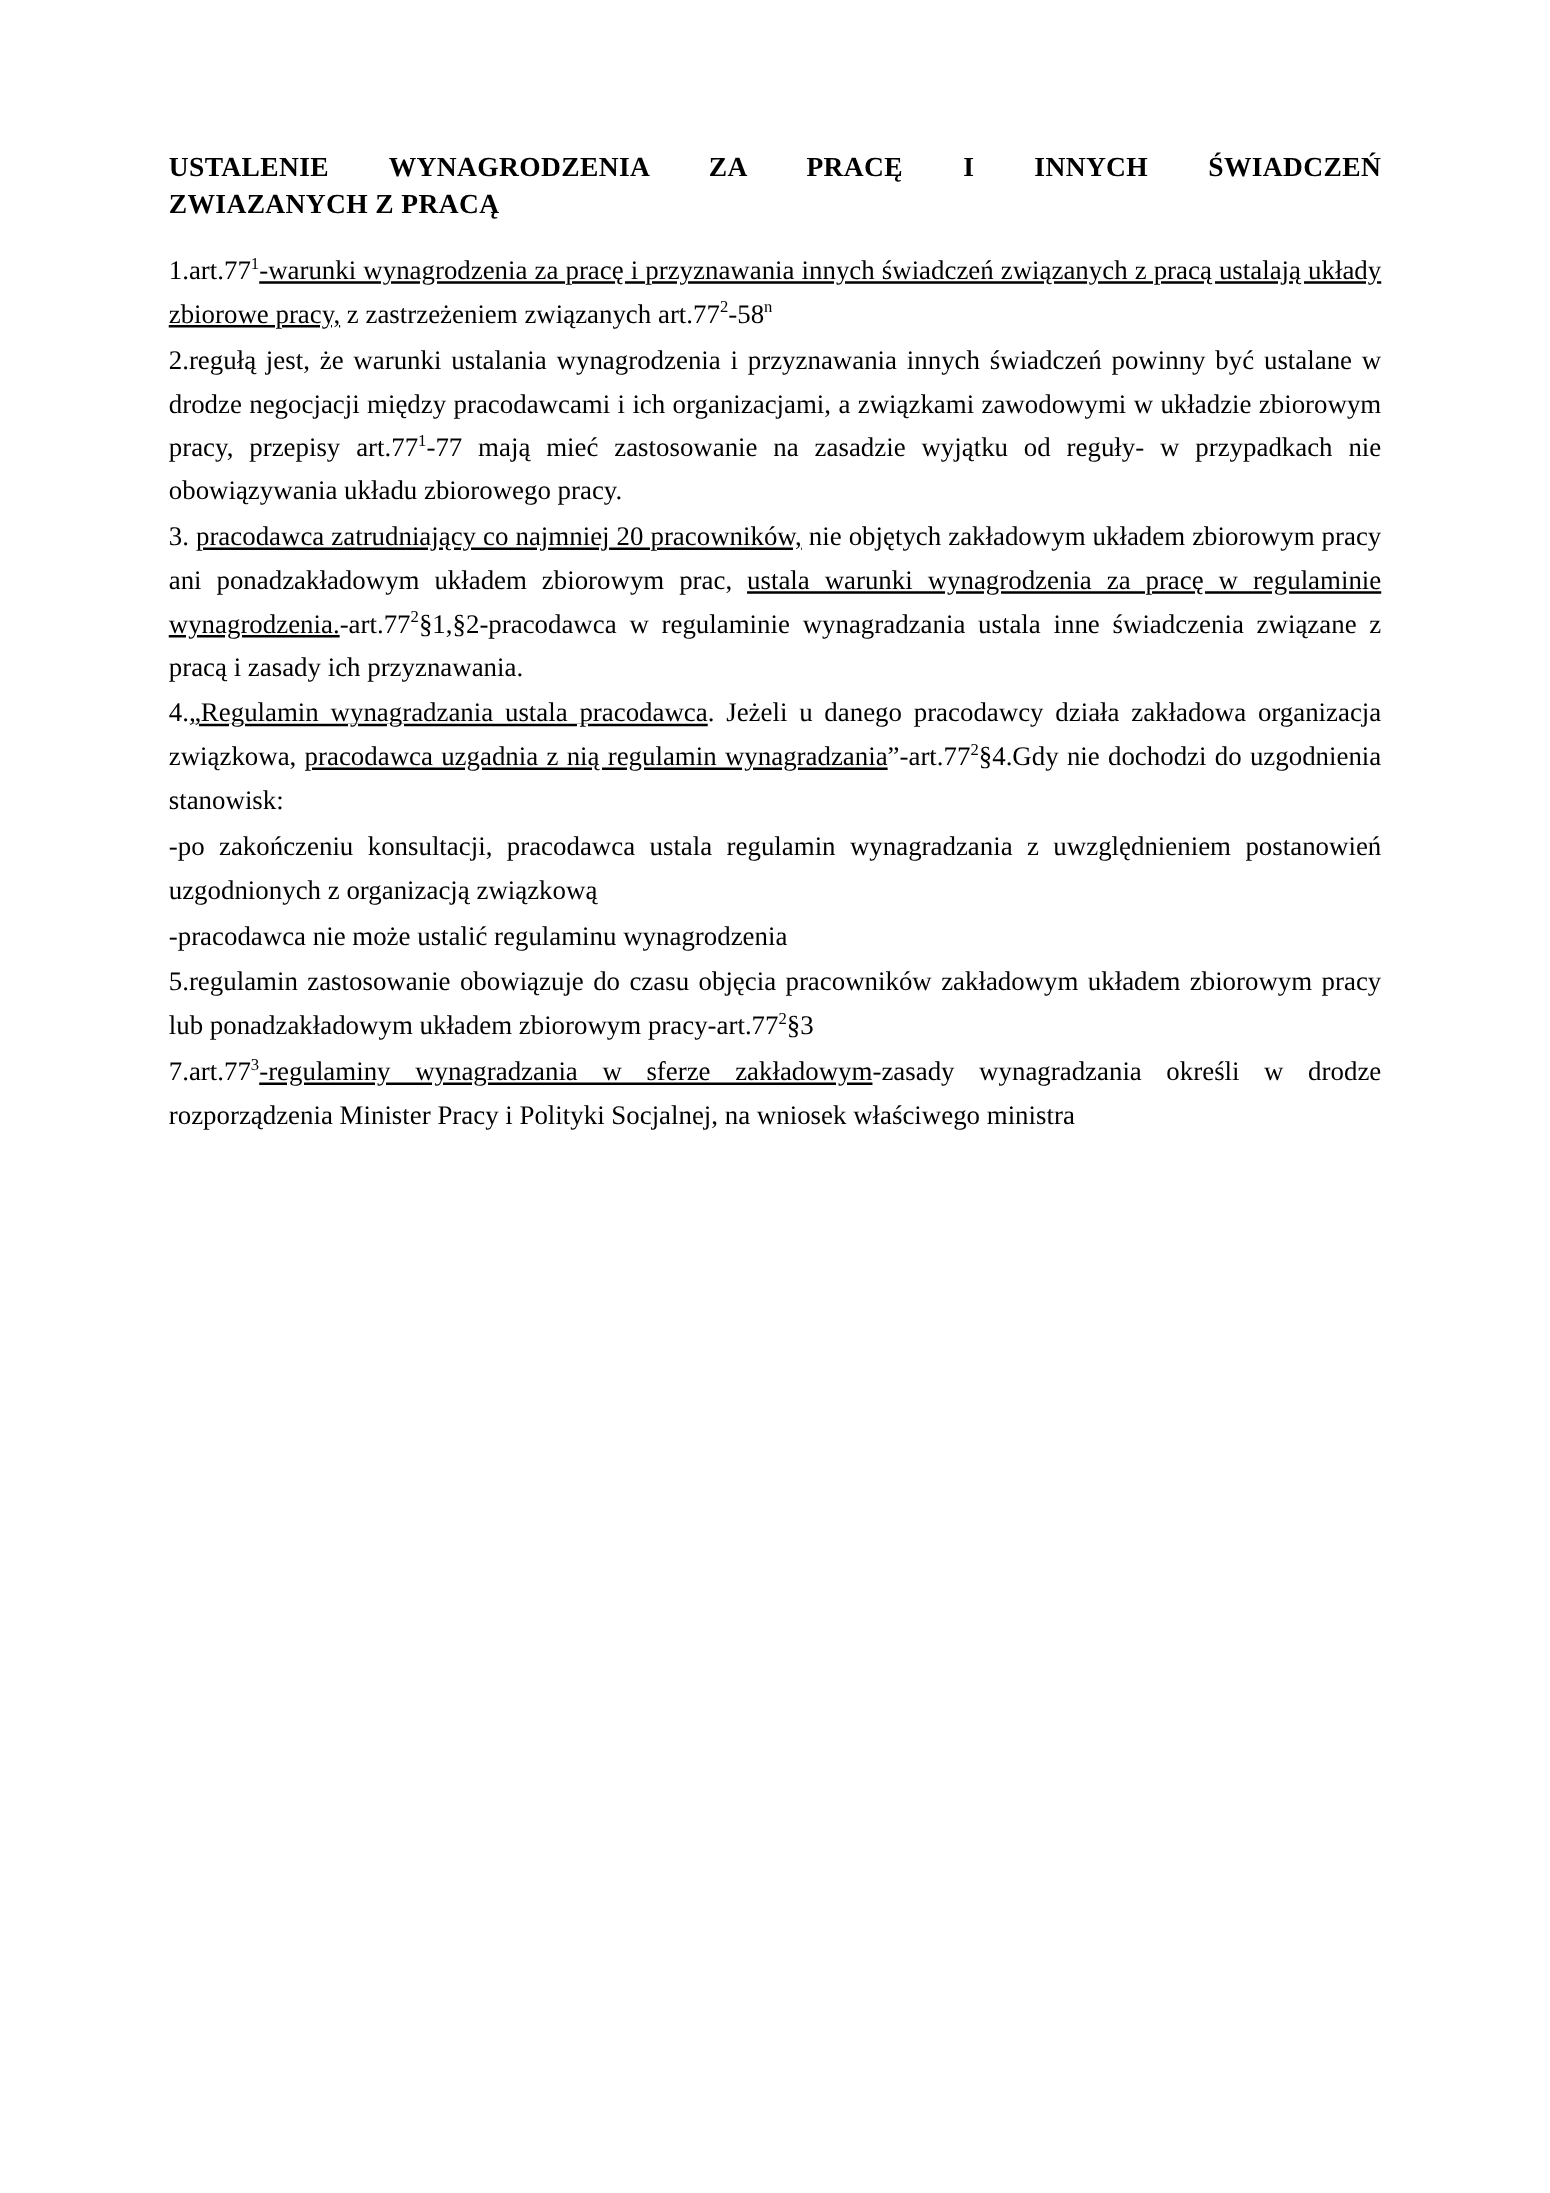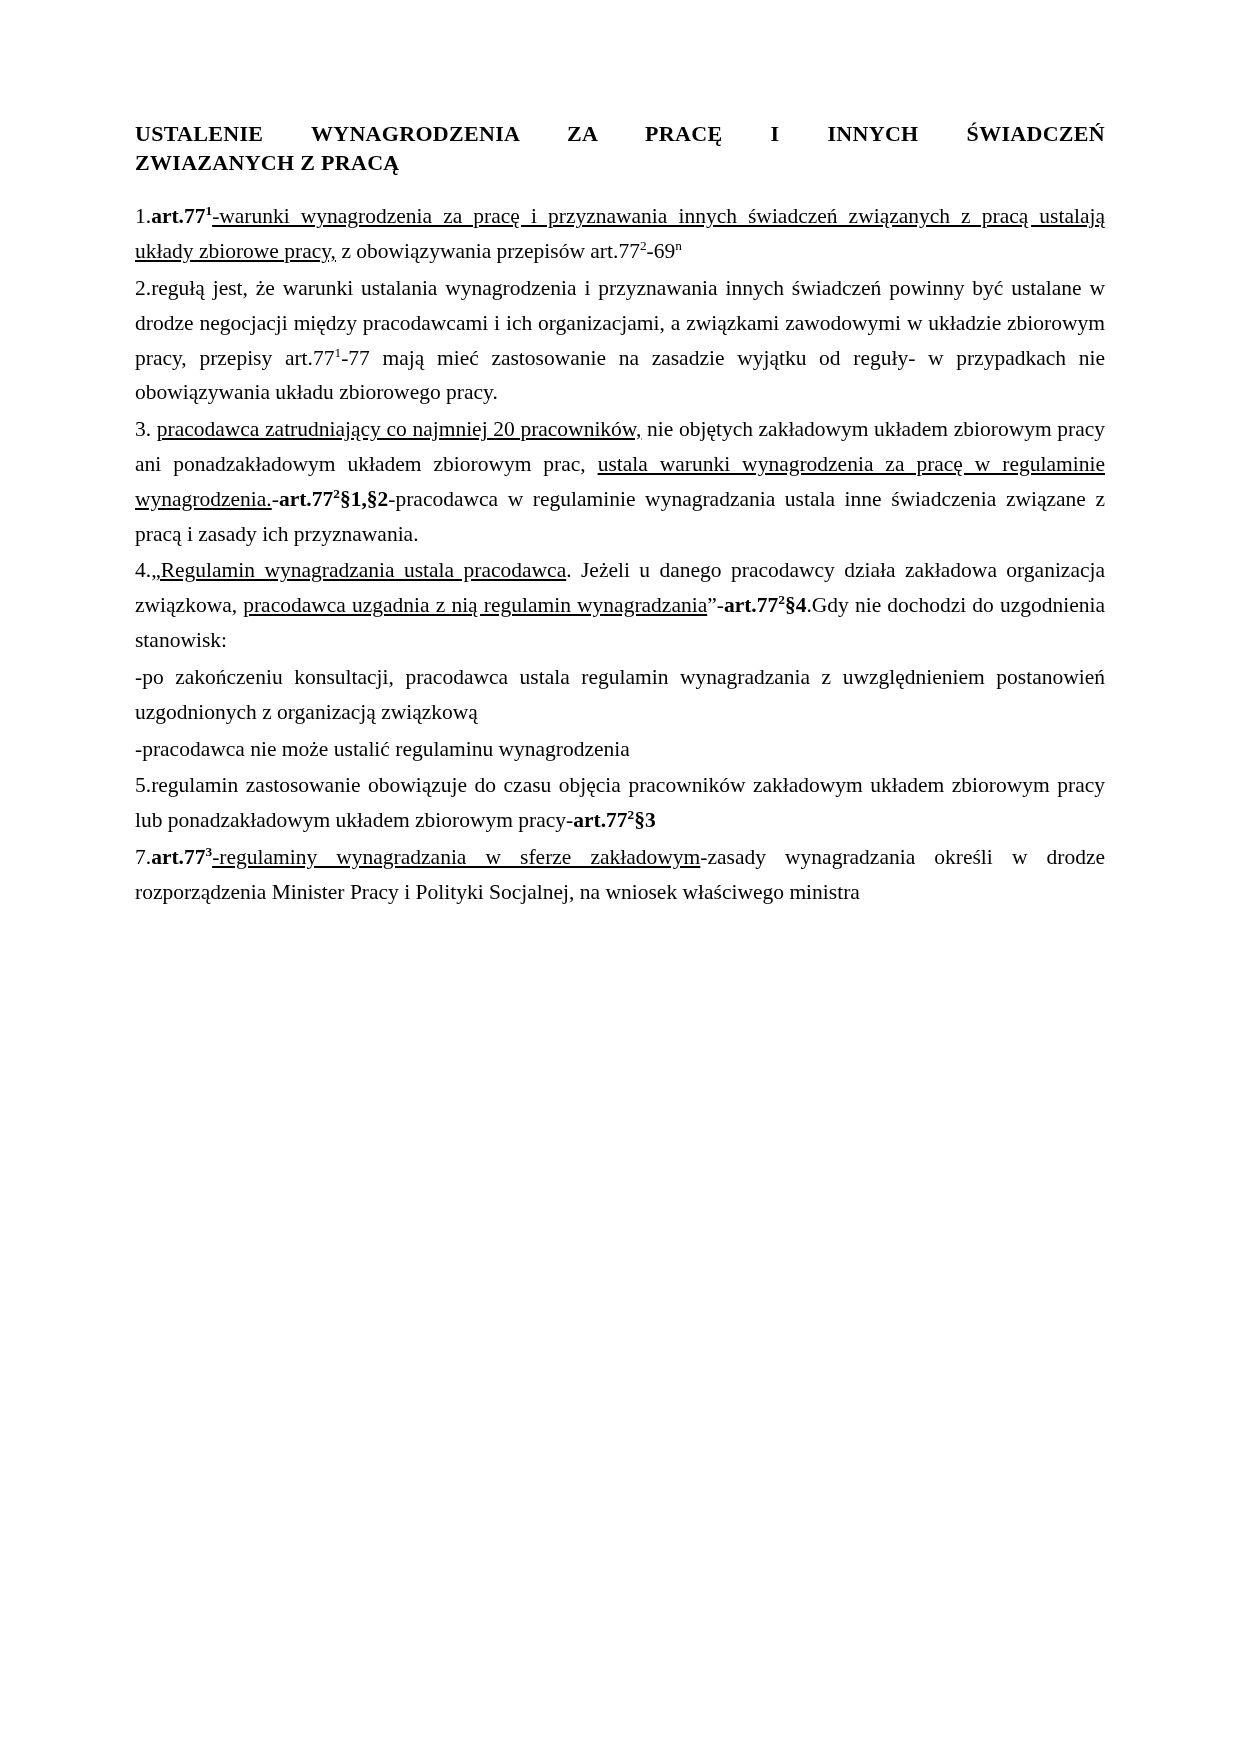--- a/index.html
+++ b/index.html
@@ -41,40 +41,40 @@
   }
   p.para.justify-all {
     text-align-last: left;
   }
   .u {
     text-decoration: underline;
     text-underline-offset: 2px;
     margin-top: 43px;
   }
   .b {
-    font-weight: bold;
+    font-weight: normal;
   }
   sup {
     font-size: 0.62em;
     vertical-align: super;
     line-height: 0;
   }
 </style>
 </head>
 <body>
 
 <div class="page">
 
   <h1 class="doc-title">
     <span>USTALENIE WYNAGRODZENIA ZA PRACĘ I INNYCH ŚWIADCZEŃ</span>
     <span class="line2">ZWIAZANYCH Z PRACĄ</span>
   </h1>
 
   <div id="doc-body">
-      <p class="para justify-all"><span>1.</span><span class="b">art.77</span><sup class="b">1</sup><span class="u">-warunki wynagrodzenia za pracę i przyznawania innych świadczeń związanych z pracą ustalają układy zbiorowe pracy,</span><span> z obowiązywania przepisów art.77</span><sup>2</sup><span>-69</span><sup>n</sup></p>
+      <p class="para justify-all"><span>1.</span><span class="b">art.77</span><sup class="b">1</sup><span class="u">-warunki wynagrodzenia za pracę i przyznawania innych świadczeń związanych z pracą ustalają układy zbiorowe pracy,</span><span> z zastrzeżeniem związanych art.77</span><sup>2</sup><span>-58</span><sup>n</sup></p>
       <p class="para justify-all"><span>2.</span><span>regułą jest, że warunki ustalania wynagrodzenia i przyznawania innych świadczeń powinny być ustalane w drodze negocjacji między pracodawcami i ich organizacjami, a związkami zawodowymi w układzie zbiorowym pracy, przepisy art.77</span><sup>1</sup><span>-77 mają mieć zastosowanie na zasadzie wyjątku od reguły- w przypadkach nie obowiązywania układu zbiorowego pracy.</span></p>
       <p class="para justify-all"><span>3.</span><span> </span><span class="u">pracodawca zatrudniający co najmniej 20 pracowników,</span><span> nie objętych zakładowym układem zbiorowym pracy ani ponadzakładowym układem zbiorowym prac, </span><span class="u">ustala warunki wynagrodzenia za pracę w regulaminie wynagrodzenia.</span><span>-</span><span class="b">art.77</span><sup class="b">2</sup><span class="b">§1,§2</span><span>-pracodawca w regulaminie wynagradzania ustala inne świadczenia związane z pracą i zasady ich przyznawania.</span></p>
       <p class="para justify-all"><span>4.</span><span class="u">„Regulamin wynagradzania ustala pracodawca</span><span>. Jeżeli u danego pracodawcy działa zakładowa organizacja związkowa, </span><span class="u">pracodawca uzgadnia z nią regulamin wynagradzania</span><span>”-</span><span class="b">art.77</span><sup class="b">2</sup><span class="b">§4</span><span>.Gdy nie dochodzi do uzgodnienia stanowisk:</span></p>
       <p class="para justify-all"><span>-po zakończeniu konsultacji, pracodawca ustala regulamin wynagradzania z uwzględnieniem postanowień uzgodnionych z organizacją związkową</span></p>
       <p class="para justify-all"><span>-pracodawca nie może ustalić regulaminu wynagrodzenia</span></p>
       <p class="para justify-all"><span>5.</span><span>regulamin zastosowanie obowiązuje do czasu objęcia pracowników zakładowym układem zbiorowym pracy lub ponadzakładowym układem zbiorowym pracy-</span><span class="b">art.77</span><sup class="b">2</sup><span class="b">§3</span></p>
       <p class="para justify-all"><span>7.</span><span class="b">art.77</span><sup class="b">3</sup><span class="u">-regulaminy wynagradzania w sferze zakładowym</span><span>-zasady wynagradzania określi w drodze rozporządzenia Minister Pracy i Polityki Socjalnej, na wniosek właściwego ministra</span></p>
     </div>
 
 </div>

